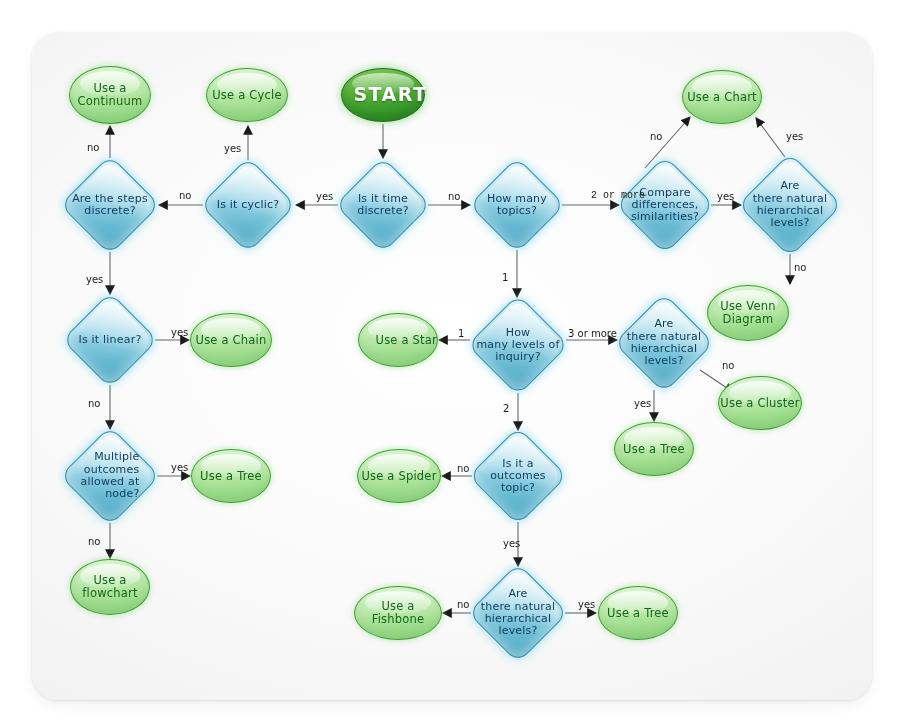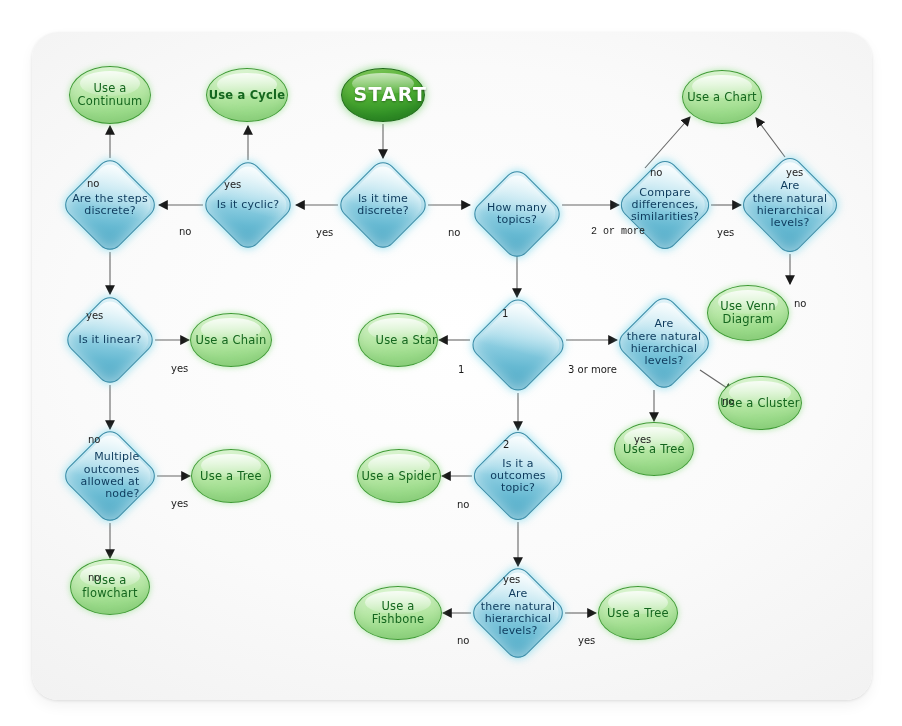--- a/index.html
+++ b/index.html
@@ -150,21 +150,20 @@
     margin-left: 15px;
   }
 
   
   .edge-label {
     position: absolute;
     font-size: 10px;
     color: #1b1b1b;
     white-space: nowrap;
     z-index: 5;
-    margin-top: 36px;
   }
 </style>
 </head>
 <body>
 
 <div id="stage">
   <div id="canvas-sheet"></div>
 
   <svg id="edge-layer" viewBox="0 0 902 726" width="902" height="726" xmlns="http://www.w3.org/2000/svg">
     <defs>
@@ -206,21 +205,21 @@
   </svg>
 
   <div id="node-layer">
       <div class="node start" style="left: 341px; top: 68px; width: 84px; height: 54px;">
         <span class="lbl">START</span>
       </div>
       <div class="node outcome" style="left: 69px; top: 66px; width: 82px; height: 58px;">
         <span class="lbl">Use a
 Continuum</span>
       </div>
-      <div class="node outcome" style="left: 206px; top: 68px; width: 82px; height: 54px; font-weight: bold;">
+      <div class="node outcome" style="left: 206px; top: 68px; width: 82px; height: 54px;">
         <span class="lbl">Use a Cycle</span>
       </div>
       <div class="node outcome" style="left: 682px; top: 70px; width: 80px; height: 54px;">
         <span class="lbl">Use a Chart</span>
       </div>
       <div class="node decision" style="left: 64px; top: 159px; width: 92px; height: 92px;">
         <div class="dia" style="width: 69px; height: 69px;"></div>
         <div class="gloss" style="width: 65px; height: 65px;"></div>
         <span class="lbl">Are the steps
 discrete?</span>
@@ -229,21 +228,21 @@
         <div class="dia" style="width: 66px; height: 66px;"></div>
         <div class="gloss" style="width: 62px; height: 62px;"></div>
         <span class="lbl">Is it cyclic?</span>
       </div>
       <div class="node decision" style="left: 339px; top: 161px; width: 88px; height: 88px;">
         <div class="dia" style="width: 66px; height: 66px;"></div>
         <div class="gloss" style="width: 62px; height: 62px;"></div>
         <span class="lbl">Is it time
 discrete?</span>
       </div>
-      <div class="node decision" style="left: 473px; top: 170px; width: 88px; height: 88px;">
+      <div class="node decision" style="left: 473px; top: 161px; width: 88px; height: 88px;">
         <div class="dia" style="width: 66px; height: 66px;"></div>
         <div class="gloss" style="width: 62px; height: 62px;"></div>
         <span class="lbl">How many
 topics?</span>
       </div>
       <div class="node decision" style="left: 620px; top: 160px; width: 90px; height: 90px;">
         <div class="dia" style="width: 68px; height: 68px;"></div>
         <div class="gloss" style="width: 64px; height: 64px;"></div>
         <span class="lbl">Compare
 differences,
@@ -268,20 +267,23 @@
       </div>
       <div class="node outcome" style="left: 190px; top: 313px; width: 82px; height: 54px;">
         <span class="lbl">Use a Chain</span>
       </div>
       <div class="node outcome" style="left: 358px; top: 313px; width: 80px; height: 54px; justify-content: flex-end;">
         <span class="lbl">Use a Star</span>
       </div>
       <div class="node decision" style="left: 471px; top: 298px; width: 94px; height: 94px;">
         <div class="dia" style="width: 70px; height: 70px;"></div>
         <div class="gloss" style="width: 66px; height: 66px;"></div>
+        <span class="lbl">How
+many levels of
+inquiry?</span>
       </div>
       <div class="node decision" style="left: 618px; top: 297px; width: 92px; height: 92px;">
         <div class="dia" style="width: 69px; height: 69px;"></div>
         <div class="gloss" style="width: 65px; height: 65px;"></div>
         <span class="lbl">Are
 there natural
 hierarchical
 levels?</span>
       </div>
       <div class="node outcome" style="left: 718px; top: 376px; width: 84px; height: 54px;">

